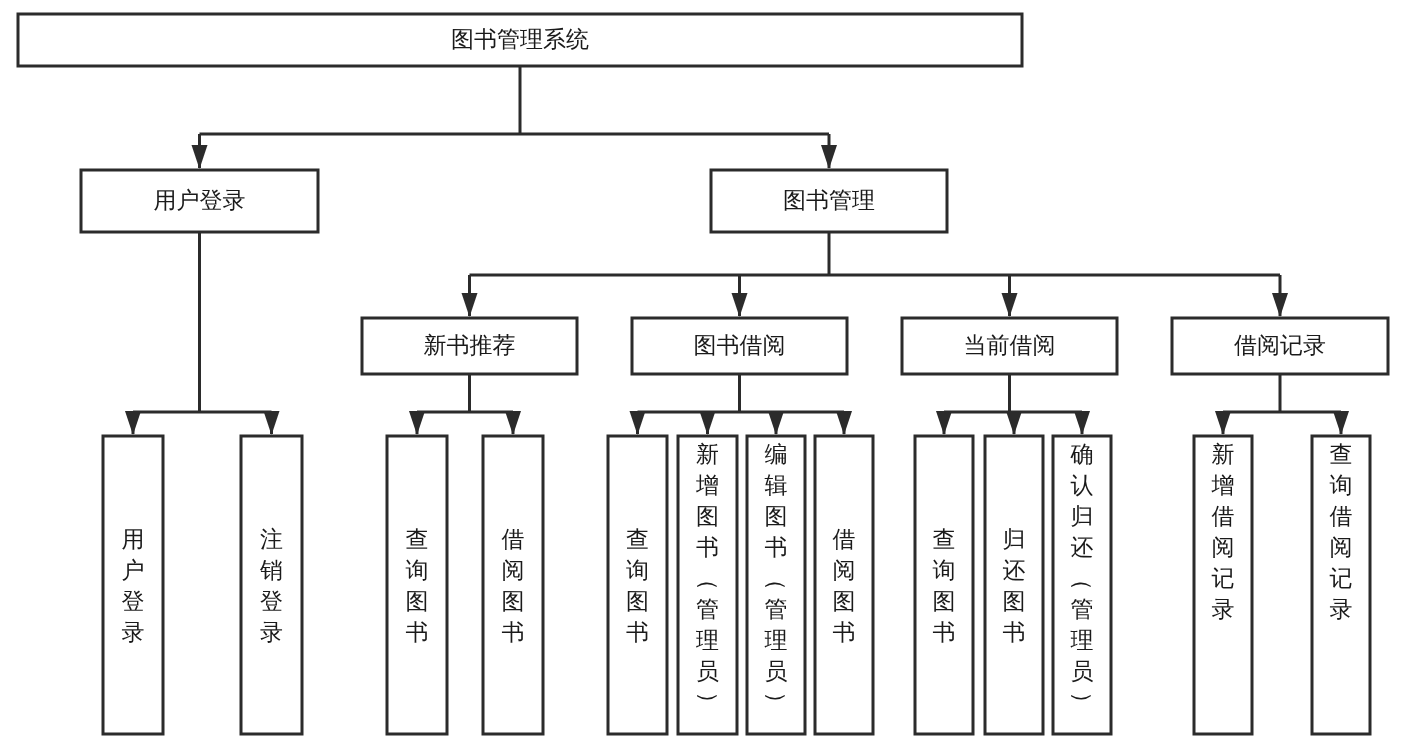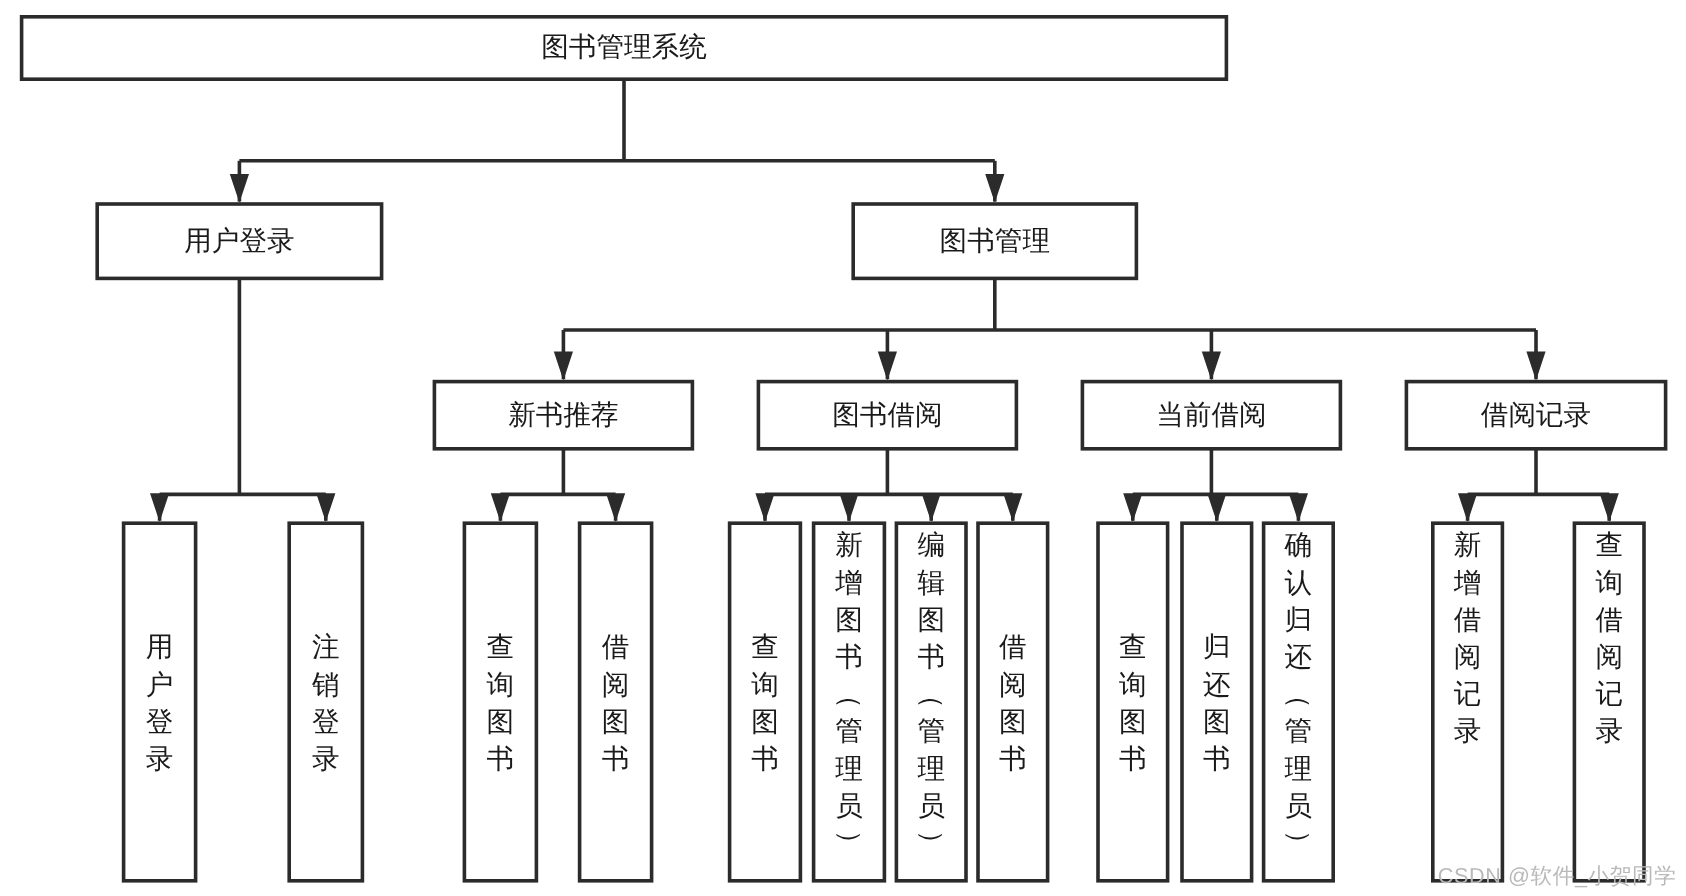--- a/index.html
+++ b/index.html
@@ -261,14 +261,13 @@
           <text x="1341" y="462" class="vlabel">查</text>
           <text x="1341" y="493" class="vlabel">询</text>
           <text x="1341" y="524" class="vlabel">借</text>
           <text x="1341" y="555" class="vlabel">阅</text>
           <text x="1341" y="586" class="vlabel">记</text>
           <text x="1341" y="617" class="vlabel">录</text>
         </g>
       </g>
   </svg>
 
-  <div class="watermark">CSDN @软件_小贺同学</div>
 </div>
 
 </body></html>

